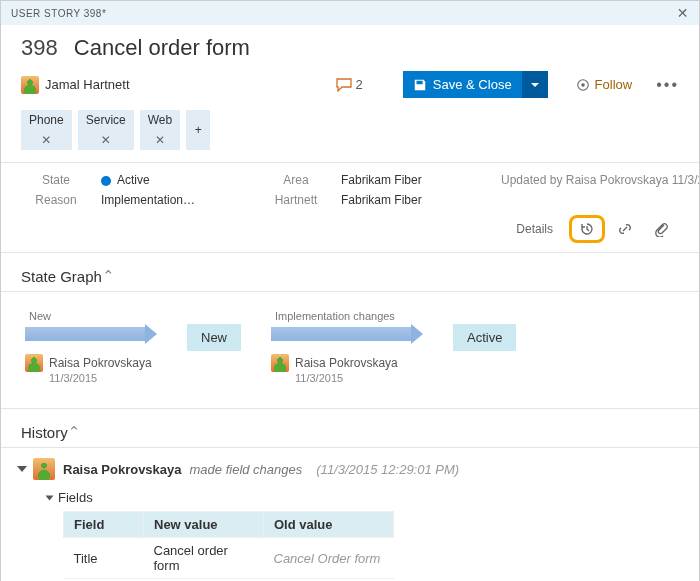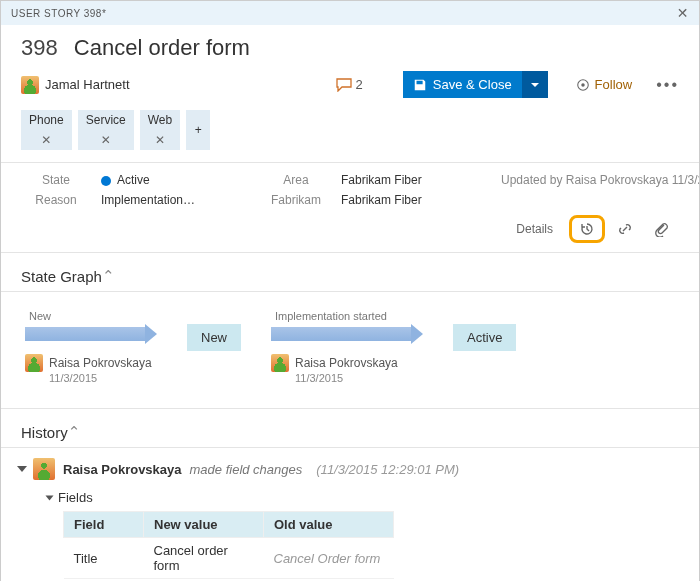--- a/index.html
+++ b/index.html
@@ -132,21 +132,21 @@
 
 <div class="fields-grid">
   <div class="lbl">State</div>
   <div><span class="state-dot"></span><span>Active</span></div>
   <div class="lbl">Area</div>
   <div>Fabrikam Fiber</div>
   <div class="updated">Updated by Raisa Pokrovskaya 11/3/2015</div>
 
   <div class="lbl">Reason</div>
   <div>Implementation…</div>
-  <div class="lbl">Fabrikam</div>
+  <div class="lbl">Hartnett</div>
   <div>Fabrikam Fiber</div>
   <div></div>
 </div>
 
 <div class="tabs-row">
   <div class="tab">Details</div>
   <div class="tab icon active-ring">
     <svg viewBox="0 0 16 16">
         <path d="M8 3a5 5 0 1 1-4.5 2.8M3 3v3h3" stroke-width="1.4"></path>
         <path d="M8 5v3l2 2" stroke-width="1.4"></path>
@@ -177,21 +177,21 @@
         <div class="arrow-head"></div>
       </div>
     <div class="sg-user">
         <span class="avatar-sm"></span>
         <span>Raisa Pokrovskaya</span>
       </div>
     <div class="sg-date">11/3/2015</div>
   </div>
   <div class="state-box" style="align-self:flex-start;margin-top:14px">New</div>
   <div class="sg-col">
-    <div class="sg-label">Implementation started</div>
+    <div class="sg-label">Implementation changes</div>
     <div class="arrow">
         <div class="arrow-bar" style="width:140px"></div>
         <div class="arrow-head"></div>
       </div>
     <div class="sg-user">
         <span class="avatar-sm"></span>
         <span>Raisa Pokrovskaya</span>
       </div>
     <div class="sg-date">11/3/2015</div>
   </div>

